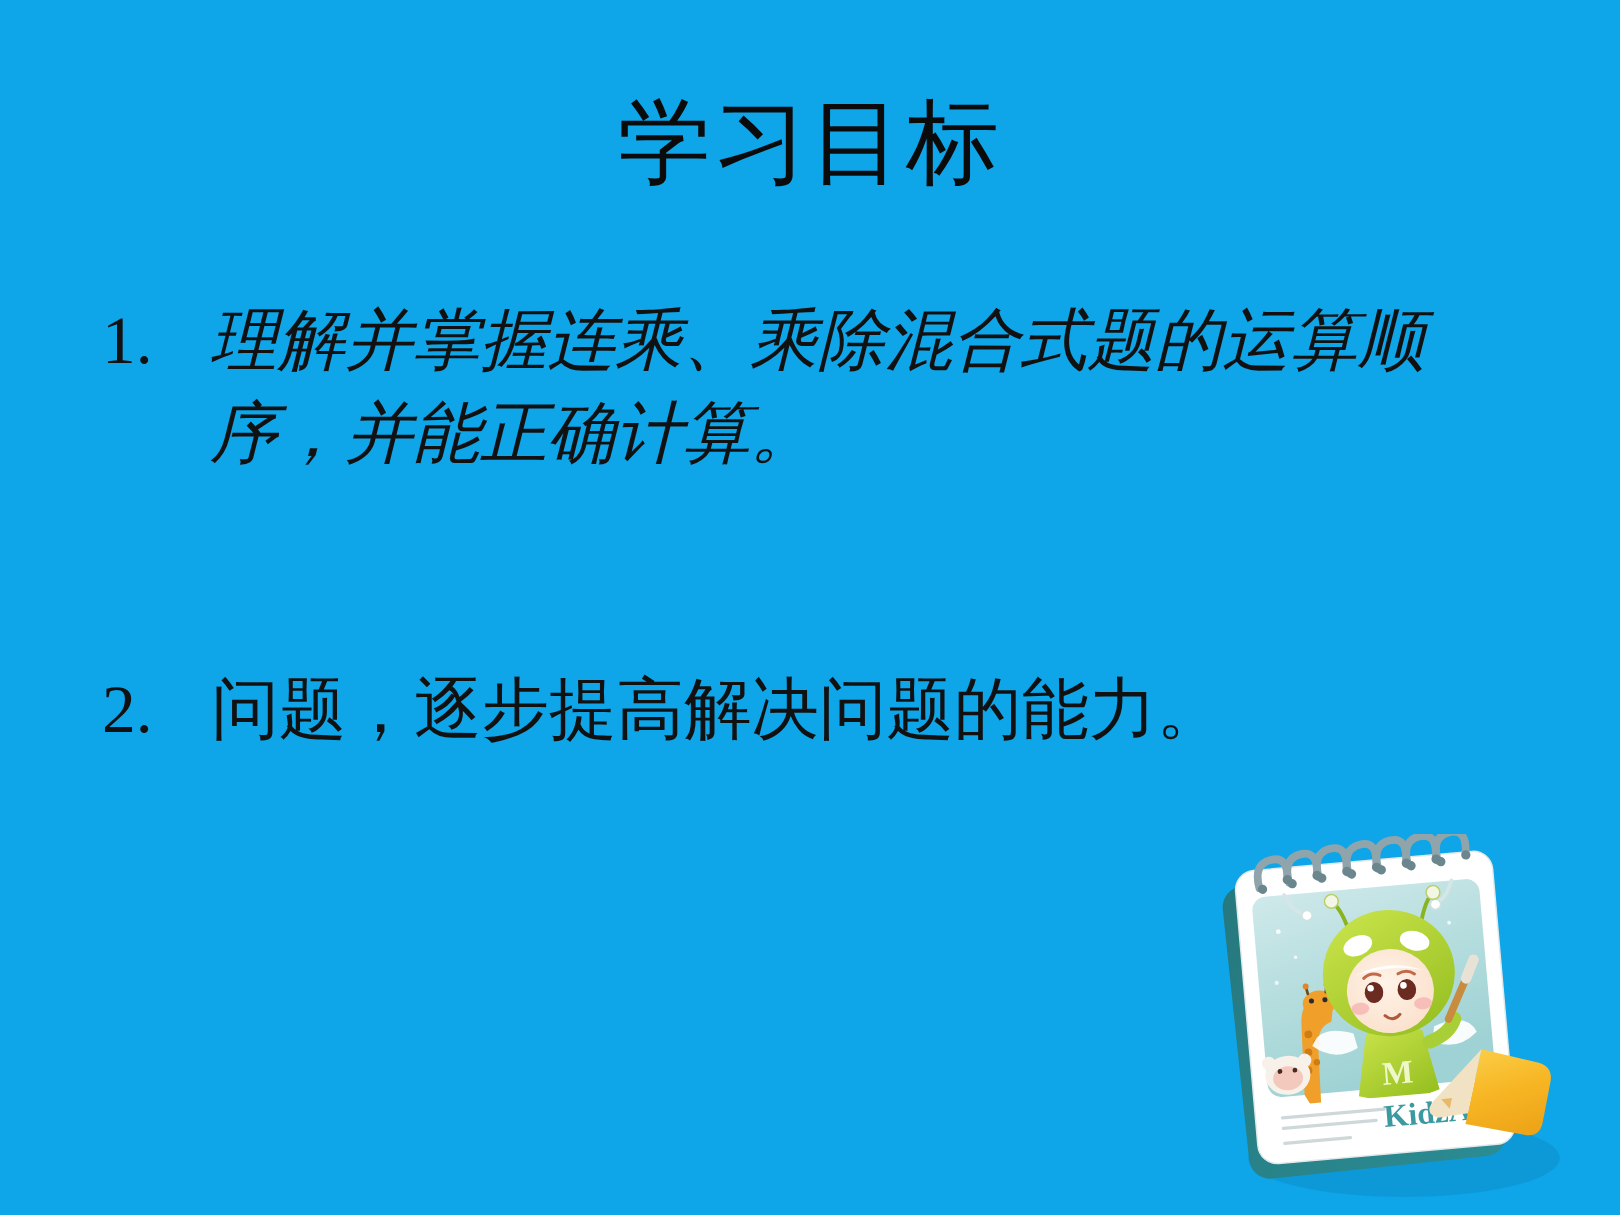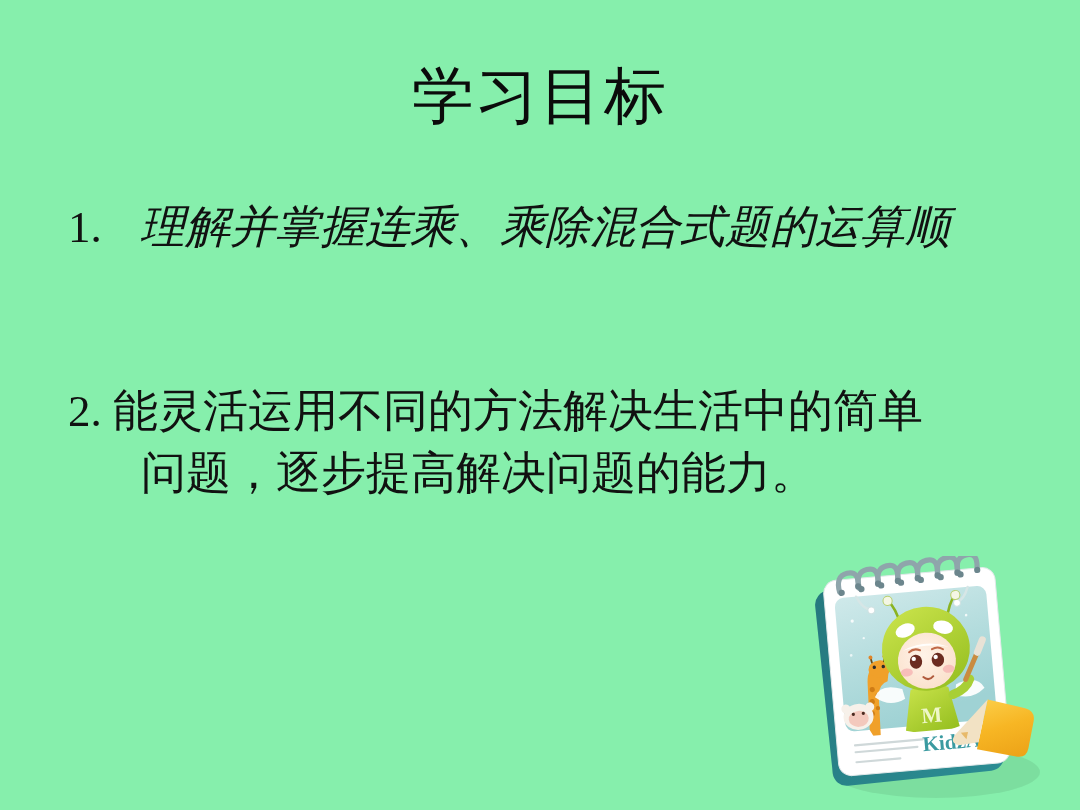--- a/index.html
+++ b/index.html
@@ -99,37 +99,37 @@
   }
   #kidzart-illustration svg {
     display: block;
     width: 268px;
     height: 254px;
   }
 </style>
 </head>
 <body style="background: rgb(241, 241, 240);">
 
-<div id="slide" style="background: #86efac;">
+<div id="slide" style="background: #0ea5e9;">
 
   <div id="slide-title">学习目标</div>
 
   <div id="objectives">
 
     <div class="objective" id="objective-1">
       <span class="marker">1.</span>
       <span class="lines">
         <span class="line">理解并掌握连乘、乘除混合式题的运算顺</span>
+        <span class="line">序，并能正确计算。</span>
       </span>
     </div>
 
     <div class="objective" id="objective-2">
       <span class="marker">2.</span>
       <span class="lines">
-        <span class="line">能灵活运用不同的方法解决生活中的简单</span>
         <span class="line indent">问题，逐步提高解决问题的能力。</span>
       </span>
     </div>
 
   </div>
 
   <div id="kidzart-illustration">
     <svg viewBox="0 0 268 254" xmlns="http://www.w3.org/2000/svg" aria-hidden="true">
       <defs>
         <linearGradient id="skyGrad" x1="0" y1="0" x2="0.3" y2="1">

